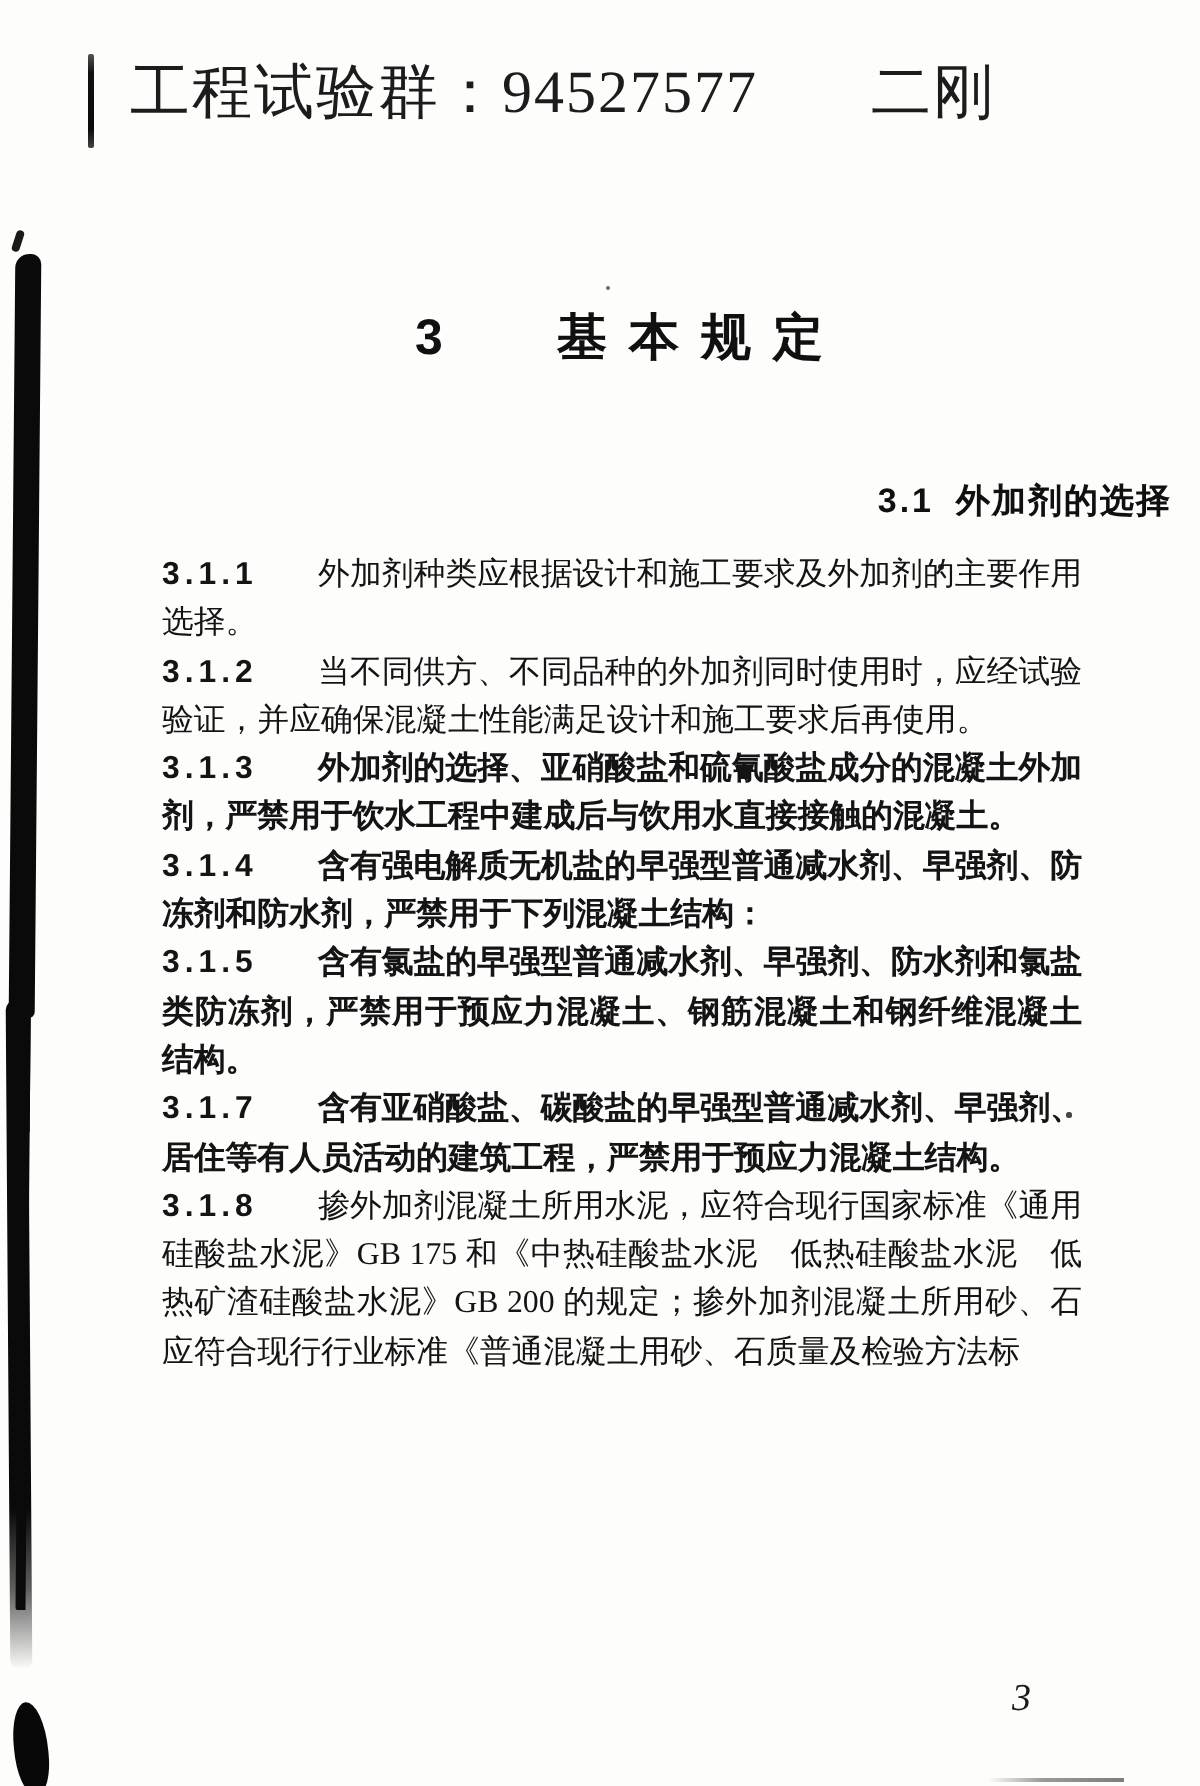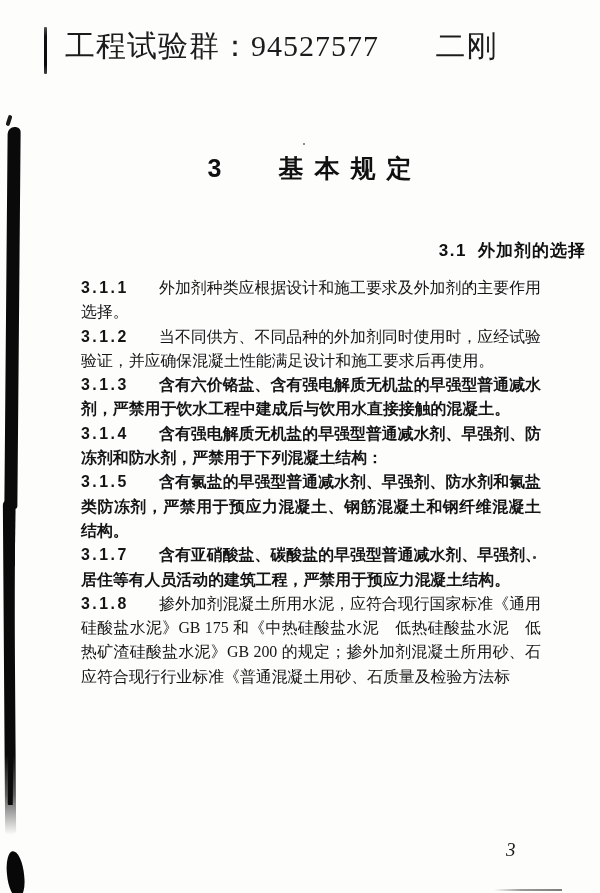--- a/index.html
+++ b/index.html
@@ -141,21 +141,21 @@
   <div class="section-title">
     <span class="sec-label">3.1</span><span class="sec-text">外加剂的选择</span>
   </div>
 
   <div class="doc-body">
 
     <p class="clause song"><span class="cnum">3.1.1</span><span class="ctext">外加剂种类应根据设计和施工要求及外加剂的主要作用选择。</span></p>
 
     <p class="clause song"><span class="cnum">3.1.2</span><span class="ctext">当不同供方、不同品种的外加剂同时使用时，应经试验验证，并应确保混凝土性能满足设计和施工要求后再使用。</span></p>
 
-    <p class="clause hei"><span class="cnum">3.1.3</span><span class="ctext">含有六价铬盐、含有强电解质无机盐的早强型普通减水剂，严禁用于饮水工程中建成后与饮用水直接接触的混凝土。</span></p>
+    <p class="clause hei"><span class="cnum">3.1.3</span><span class="ctext">外加剂的选择、亚硝酸盐和硫氰酸盐成分的混凝土外加剂，严禁用于饮水工程中建成后与饮用水直接接触的混凝土。</span></p>
 
     <p class="clause hei"><span class="cnum">3.1.4</span><span class="ctext">含有强电解质无机盐的早强型普通减水剂、早强剂、防冻剂和防水剂，严禁用于下列混凝土结构：</span></p>
 
 
     <p class="clause hei"><span class="cnum">3.1.5</span><span class="ctext">含有氯盐的早强型普通减水剂、早强剂、防水剂和氯盐类防冻剂，严禁用于预应力混凝土、钢筋混凝土和钢纤维混凝土结构。</span></p>
 
 
     <p class="clause hei"><span class="cnum">3.1.7</span><span class="ctext">含有亚硝酸盐、碳酸盐的早强型普通减水剂、早强剂、居住等有人员活动的建筑工程，严禁用于预应力混凝土结构。</span></p>
 
     <p class="clause song"><span class="cnum">3.1.8</span><span class="ctext">掺外加剂混凝土所用水泥，应符合现行国家标准《通用硅酸盐水泥》GB 175 和《中热硅酸盐水泥　低热硅酸盐水泥　低热矿渣硅酸盐水泥》GB 200 的规定；掺外加剂混凝土所用砂、石应符合现行行业标准《普通混凝土用砂、石质量及检验方法标</span></p>

